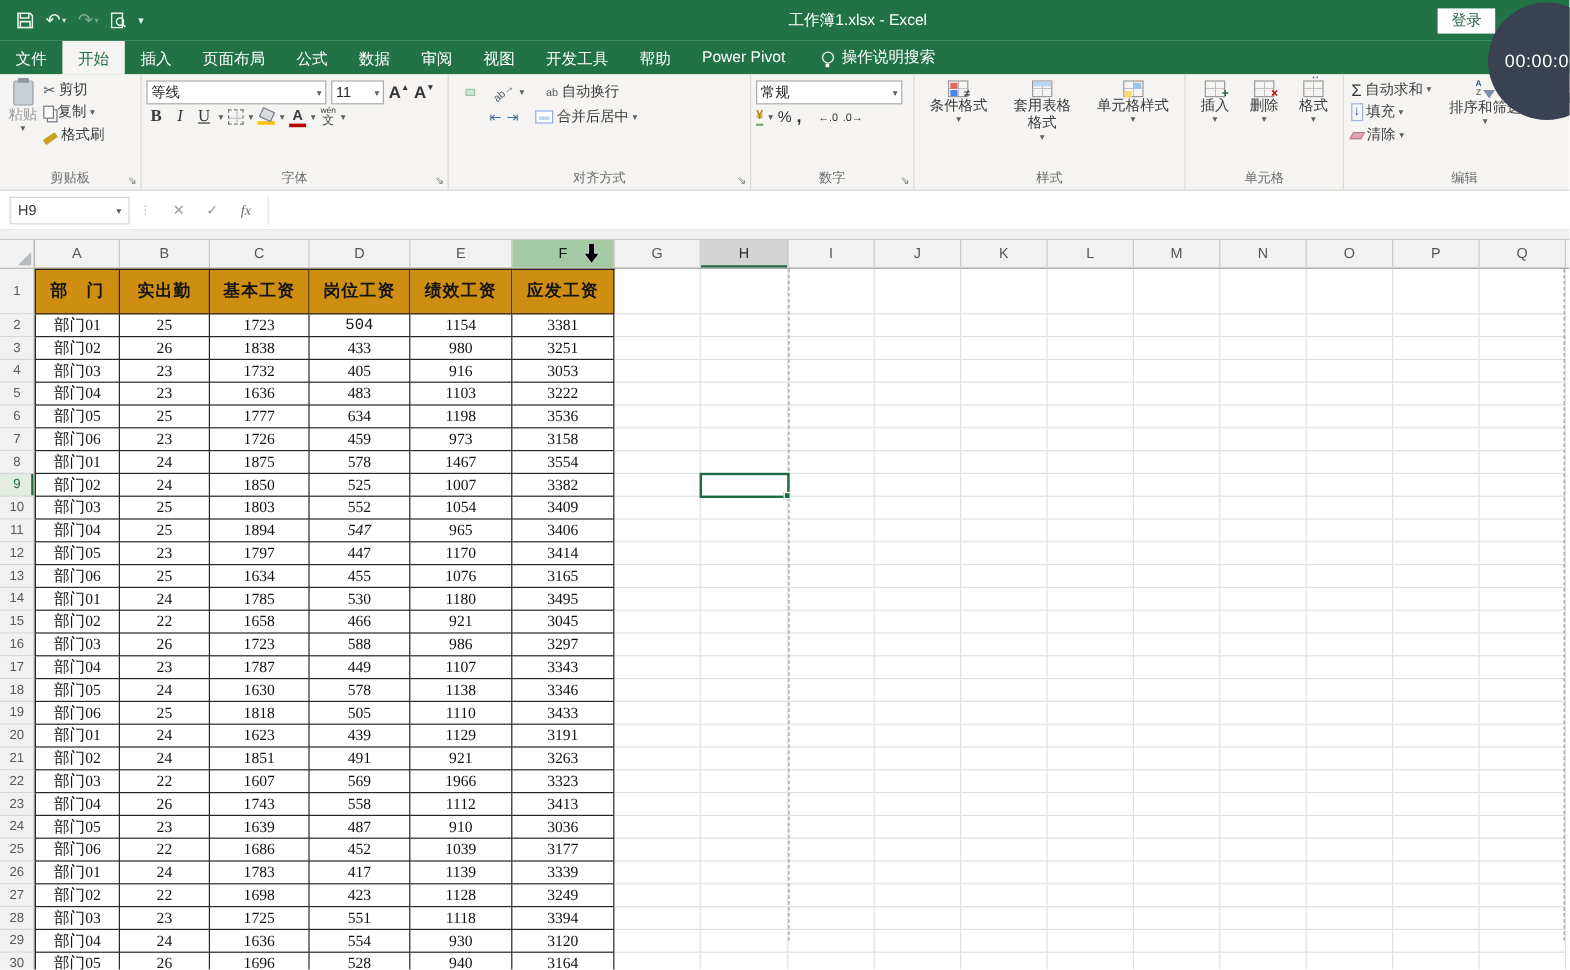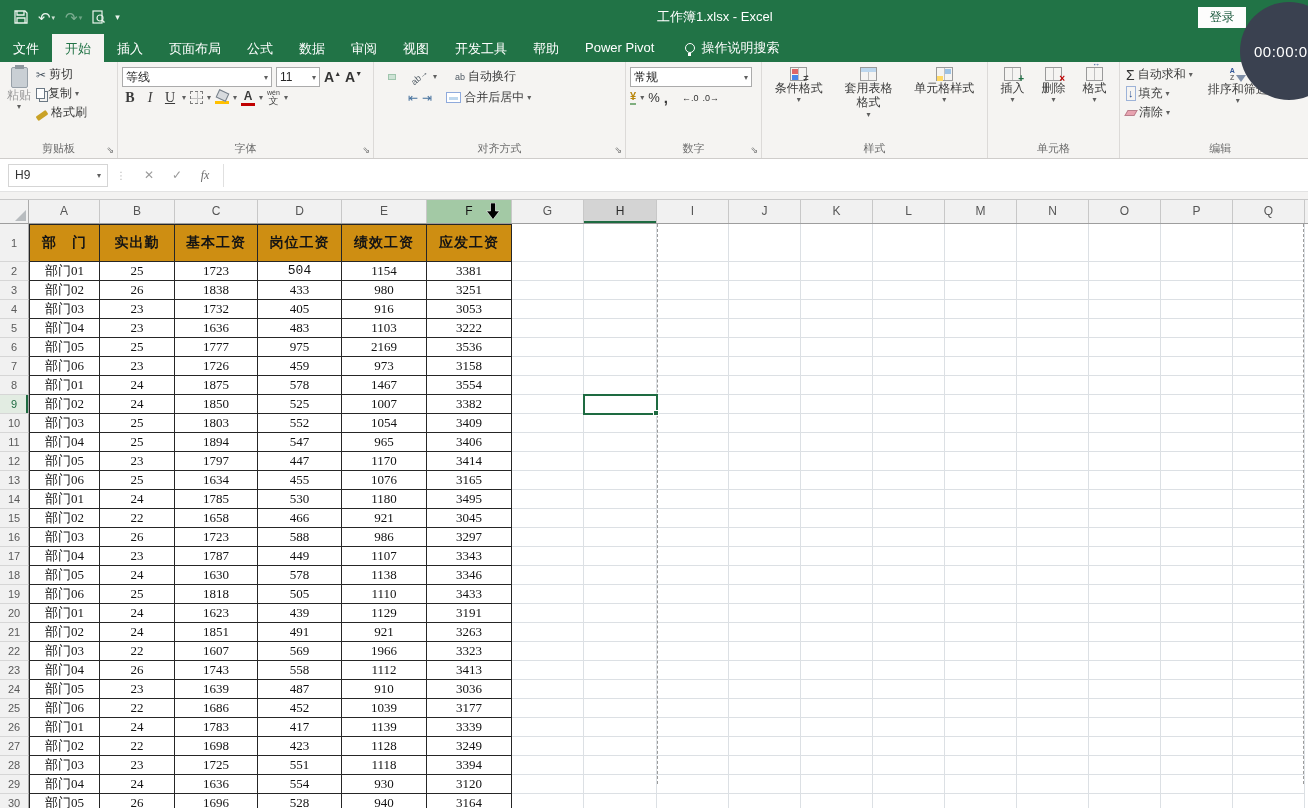--- a/index.html
+++ b/index.html
@@ -524,22 +524,22 @@
         <div class="cell" style="width: 72px;"></div>
         <div class="cell" style="width: 72px;"></div>
         <div class="cell" style="width: 72px;"></div>
         <div class="cell" style="width: 72px;"></div>
       </div>
       <div class="grow">
         <div class="rh">6</div>
         <div class="cell tbl cfirst" style="width: 71px;">部门05</div>
         <div class="cell tbl" style="width: 75px;">25</div>
         <div class="cell tbl" style="width: 83px;">1777</div>
-        <div class="cell tbl" style="width: 84px;">975</div>
-        <div class="cell tbl" style="width: 85px;">2169</div>
+        <div class="cell tbl" style="width: 84px;">634</div>
+        <div class="cell tbl" style="width: 85px;">1198</div>
         <div class="cell tbl" style="width: 85px;">3536</div>
         <div class="cell" style="width: 72px;"></div>
         <div class="cell" style="width: 73px;"></div>
         <div class="cell" style="width: 72px;"></div>
         <div class="cell" style="width: 72px;"></div>
         <div class="cell" style="width: 72px;"></div>
         <div class="cell" style="width: 72px;"></div>
         <div class="cell" style="width: 72px;"></div>
         <div class="cell" style="width: 72px;"></div>
         <div class="cell" style="width: 72px;"></div>
@@ -624,21 +624,21 @@
         <div class="cell" style="width: 72px;"></div>
         <div class="cell" style="width: 72px;"></div>
         <div class="cell" style="width: 72px;"></div>
         <div class="cell" style="width: 72px;"></div>
       </div>
       <div class="grow">
         <div class="rh">11</div>
         <div class="cell tbl cfirst" style="width: 71px;">部门04</div>
         <div class="cell tbl" style="width: 75px;">25</div>
         <div class="cell tbl" style="width: 83px;">1894</div>
-        <div class="cell tbl" style="width: 84px;">547</div>
+        <div class="cell tbl" style="width: 84px; font-style: italic;">547</div>
         <div class="cell tbl" style="width: 85px;">965</div>
         <div class="cell tbl" style="width: 85px;">3406</div>
         <div class="cell" style="width: 72px;"></div>
         <div class="cell" style="width: 73px;"></div>
         <div class="cell" style="width: 72px;"></div>
         <div class="cell" style="width: 72px;"></div>
         <div class="cell" style="width: 72px;"></div>
         <div class="cell" style="width: 72px;"></div>
         <div class="cell" style="width: 72px;"></div>
         <div class="cell" style="width: 72px;"></div>

